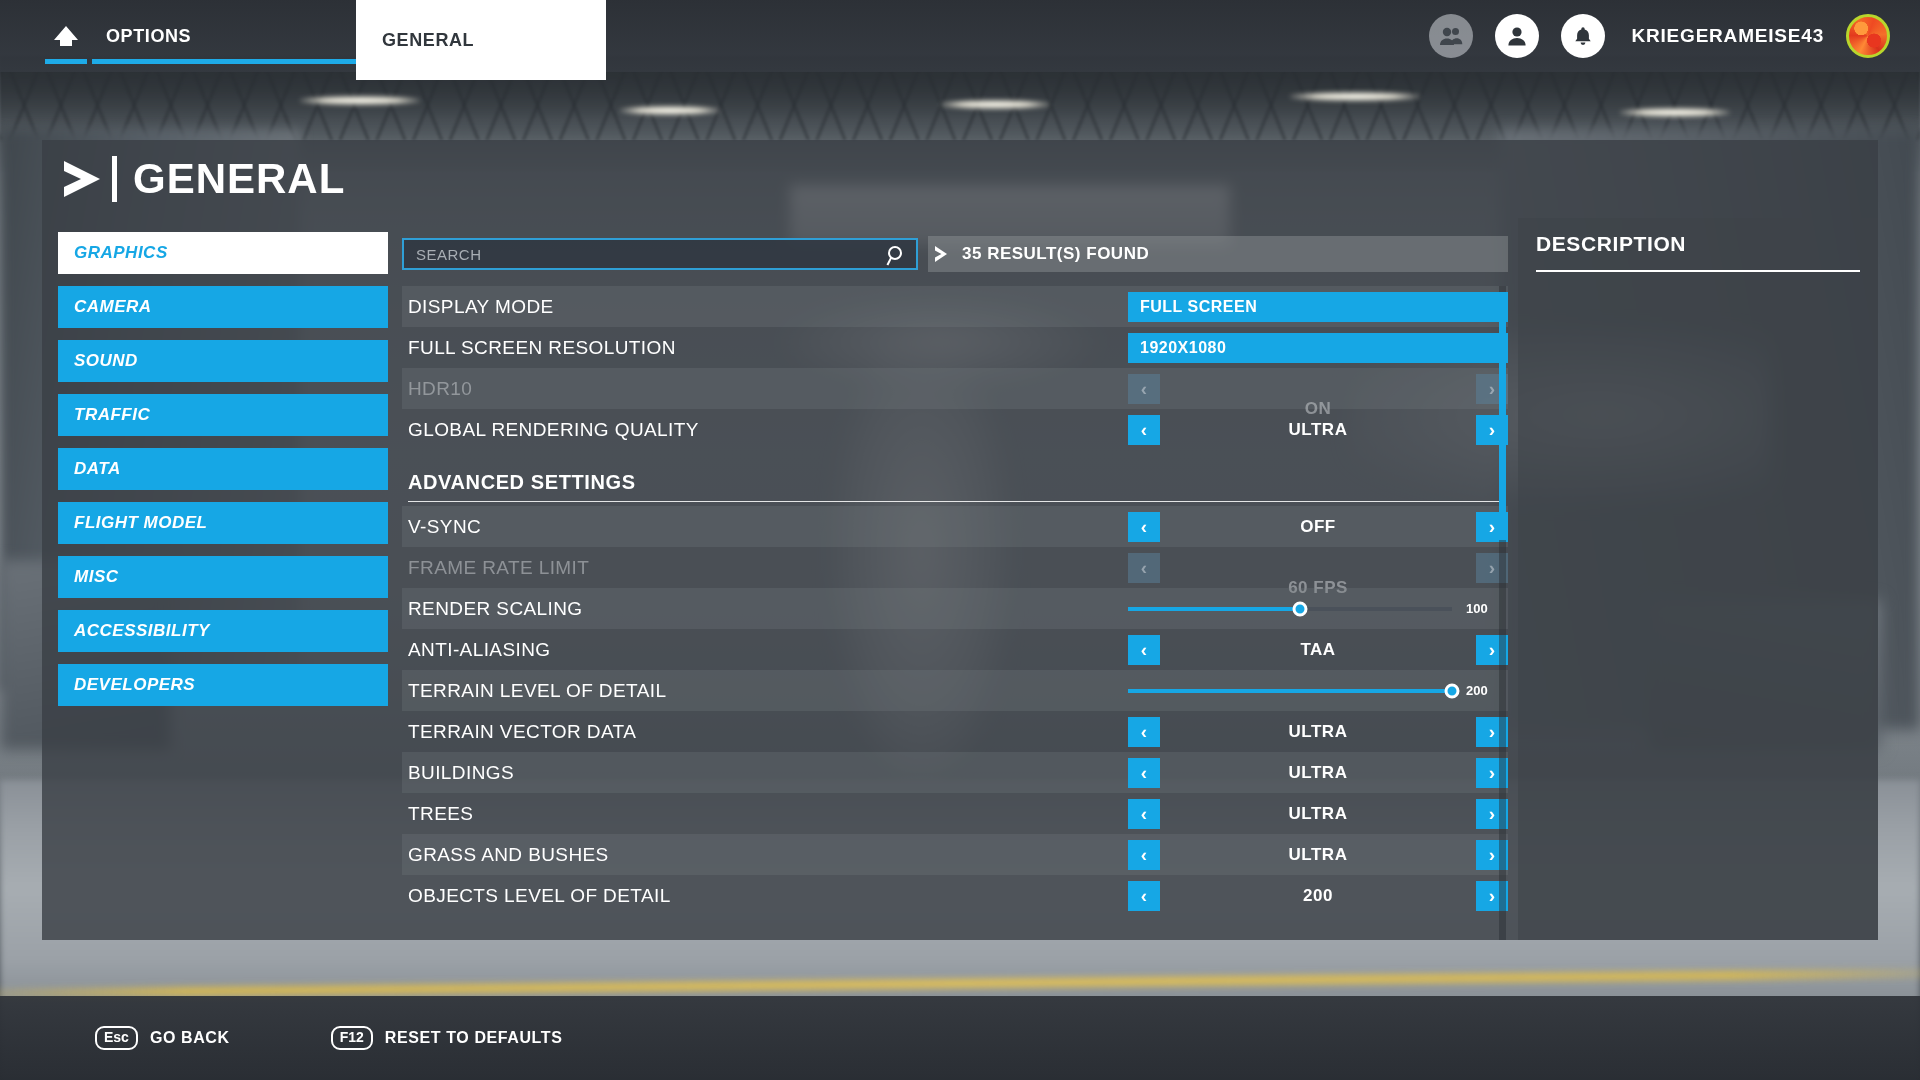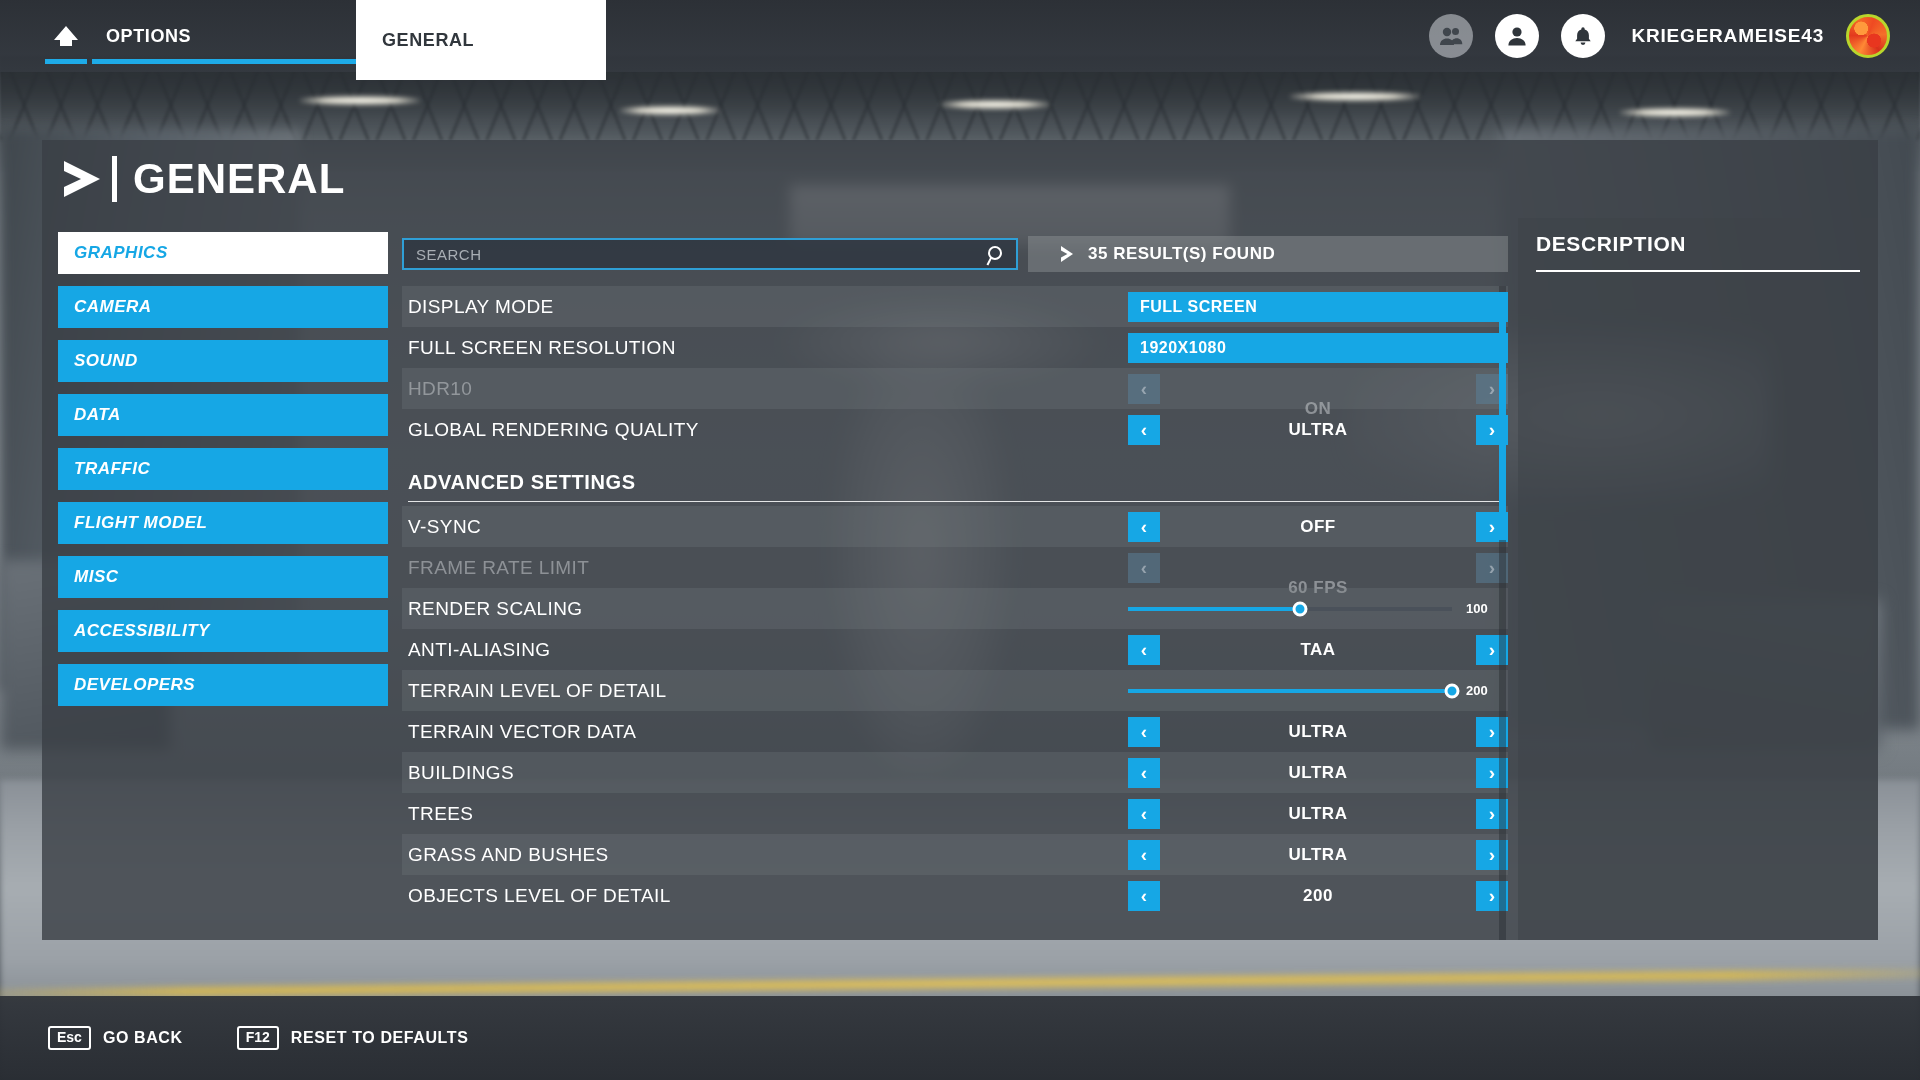--- a/index.html
+++ b/index.html
@@ -138,28 +138,28 @@
     height:42px; margin-bottom:12px; display:flex; align-items:center;
     padding-left:16px; background:#16a7e5; color:#fff;
     font-size:17px; font-weight:bold; letter-spacing:.5px;
   }
   .side-item.active { background:#fff; color:#16a7e5; }
 
   
   #settings-col { flex:1 1 auto; margin-left:14px; margin-right:10px; display:flex; flex-direction:column; min-width:0; }
   #search-row { display:flex; align-items:center; height:44px; margin-top:14px; }
   #search-box {
-    position:relative; width:616px; height:32px; background:rgba(48,56,66,.88);
+    position:relative; width:516px; height:32px; background:rgba(48,56,66,.88);
     border:2px solid #2f9fd6; display:flex; align-items:center; padding:0 12px;
   }
   #search-input { font-size:15px; color:#a8aeb4; letter-spacing:.5px; }
   .search-ico { position:absolute; right:10px; top:4px; }
   #results-bar {
     flex:1; height:36px; background:rgba(150,155,158,.42);
-    display:flex; align-items:center; padding-left:30px; margin-left:10px;
+    display:flex; align-items:center; padding-left:4px; margin-left:10px;
   }
   .res-arrow { margin-right:12px; }
   #results-text { font-size:17px; font-weight:bold; letter-spacing:.5px; color:#fff; }
 
   #settings-list { position:relative; flex:1; overflow:hidden; margin-top:10px; }
   .row { position:relative; height:41px; display:flex; align-items:center; }
   .row .name {
     font-size:19px; font-weight:normal; letter-spacing:.4px; color:#fff;
     flex:1; padding-left:6px; text-transform:uppercase;
   }
@@ -208,22 +208,22 @@
   #desc-col { width:360px; flex:0 0 360px; padding:14px 18px 0 18px; background:rgba(62,67,73,.55); }
   #desc-title { font-size:21px; font-weight:bold; letter-spacing:.6px; color:#fff; }
   #desc-rule { height:2px; background:#fff; margin-top:14px; }
 
   
   #footer { position:absolute; left:0; bottom:0; width:100%; height:84px; z-index:20;
     background:linear-gradient(180deg,rgba(46,50,56,.92),rgba(40,44,50,.96)); }
   #footer-inner { display:flex; align-items:center; height:100%; padding-left:48px; gap:54px; }
   .hint { display:flex; align-items:center; gap:12px; }
   .key {
-    border:2px solid #fff; border-radius:3px; padding:1px 7px 2px 7px;
-    font-size:14px; font-weight:bold; color:#fff; line-height:1.2; min-width:34px; text-align:left;
+    border:2px solid #fff; border-radius:9px; padding:1px 7px 2px 7px;
+    font-size:14px; font-weight:bold; color:#fff; line-height:1.2; min-width:34px; text-align:left;margin-left:47px;
   }
   .hint .lbl { font-size:16px; font-weight:bold; letter-spacing:.6px; color:#fff; }
 </style>
 </head>
 <body>
 
 <div id="bg">
   <div class="bg-base"></div>
   <div class="bg-ceiling"></div>
   <div class="truss"></div>
@@ -304,24 +304,24 @@
         <div class="side-item active">
           <span>GRAPHICS</span>
         </div>
         <div class="side-item">
           <span>CAMERA</span>
         </div>
         <div class="side-item">
           <span>SOUND</span>
         </div>
         <div class="side-item">
+          <span>TRAFFIC</span>
+        </div>
+        <div class="side-item">
           <span>DATA</span>
-        </div>
-        <div class="side-item">
-          <span>TRAFFIC</span>
         </div>
         <div class="side-item">
           <span>FLIGHT MODEL</span>
         </div>
         <div class="side-item">
           <span>MISC</span>
         </div>
         <div class="side-item">
           <span>ACCESSIBILITY</span>
         </div>

